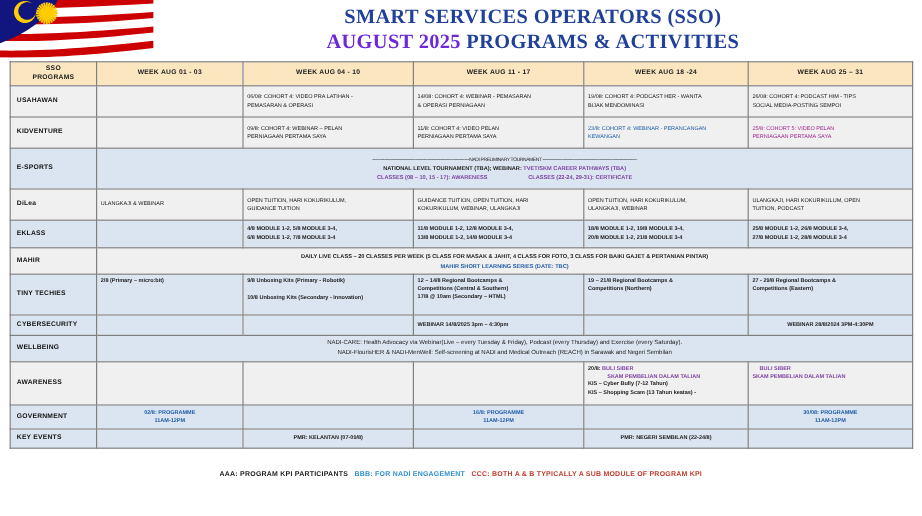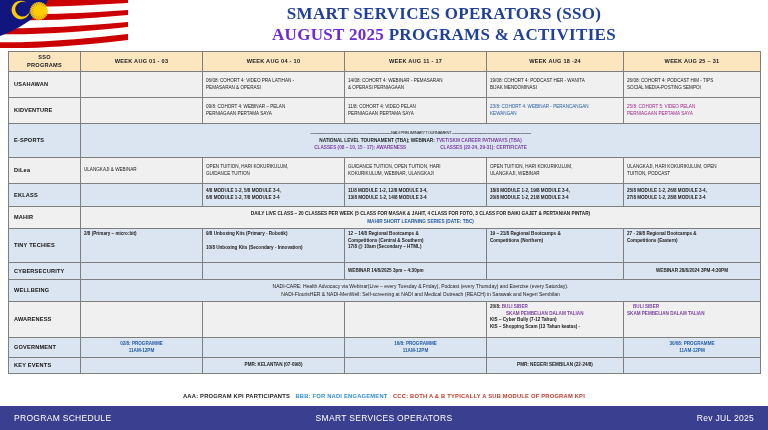--- a/index.html
+++ b/index.html
@@ -4,21 +4,21 @@
 <style>
   * { box-sizing: border-box; margin: 0; padding: 0; }
   html, body {
     width: 768px; height: 430px;
     background: #ffffff;
     font-family: "Liberation Sans", sans-serif;
     overflow: hidden;
   }
   #page {
     position: relative;
-    width: 768px; height: 430px;
+    width: 768px; height: 350px;
     background: #ffffff;
   }
 
   
   .flag-wrap {
     position: absolute; left: 0; top: 0;
     width: 128px; height: 48px;
     overflow: hidden;
   }
 
@@ -392,19 +392,14 @@
 
     </tbody>
   </table>
 
   <div class="legend">
     <span>AAA: PROGRAM KPI PARTICIPANTS</span>&nbsp;&nbsp;
     <span class="lg-b">BBB:  FOR NADI ENGAGEMENT</span>&nbsp;&nbsp;
     <span class="lg-r">CCC:  BOTH  A &amp; B  TYPICALLY A SUB MODULE OF PROGRAM KPI</span>
   </div>
 
-  <div class="footer">
-    <span class="f-left">PROGRAM SCHEDULE</span>
-    <span class="f-center">SMART SERVICES OPERATORS</span>
-    <span class="f-right">Rev  JUL 2025</span>
-  </div>
 
 </div>
 
 </body></html>

